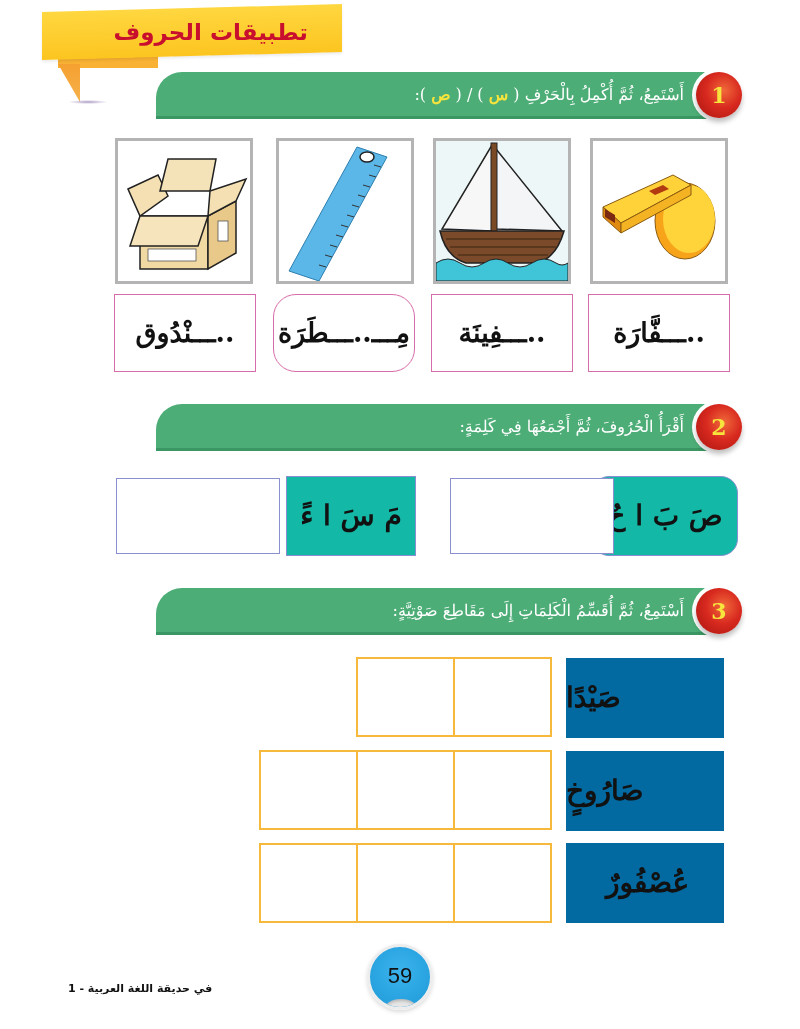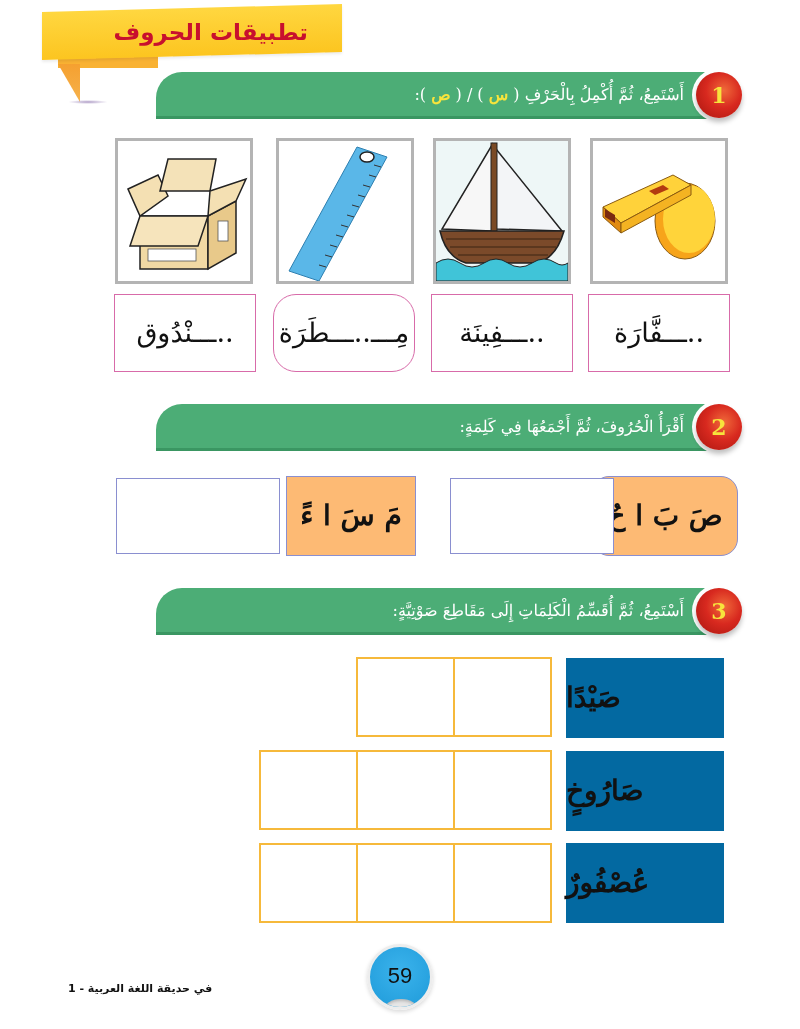--- a/index.html
+++ b/index.html
@@ -68,28 +68,28 @@
 
   
   .img-card {
     position: absolute; top: 138px; width: 138px; height: 146px;
     border: 3px solid #b4b4b4; background: #fff; overflow: hidden;
   }
   .word-card {
     position: absolute; top: 294px; width: 142px; height: 78px;
     border: 1.5px solid #d86ba9; background: #fff;
     direction: rtl; text-align: center;
-    font-size: 27px; line-height: 76px; font-weight: normal;
+    font-size: 27px; line-height: 76px; font-weight: bold;
     font-family: "DejaVu Serif", serif; color: #111;
   }
 
   
   .letters-card {
     position: absolute; top: 476px; height: 80px;
-    background: #fdba74; border: 1.5px solid #8a8fd0;
+    background: #14b8a6; border: 1.5px solid #8a8fd0;
     direction: rtl; text-align: center;
     font-size: 28px; line-height: 78px; font-weight: bold; color: #111;
   }
   .answer-card {
     position: absolute; top: 478px; height: 76px;
     background: #fff; border: 1.5px solid #8a8fd0;
   }
 
   
   .word-box {
@@ -235,21 +235,21 @@
 
 <div class="word-box" style="top:658px;">صَيْدًا</div>
 <div class="syl-box" style="left:453px; top:657px;"></div>
 <div class="syl-box" style="left:356px; top:657px;"></div>
 
 <div class="word-box" style="top:751px;">صَارُوخٍ</div>
 <div class="syl-box" style="left:453px; top:750px;"></div>
 <div class="syl-box" style="left:356px; top:750px;"></div>
 <div class="syl-box" style="left:259px; top:750px;"></div>
 
-<div class="word-box" style="top:843px;">عُصْفُورٌ</div>
+<div class="word-box" style="top:843px;padding-left:40px;">عُصْفُورٌ</div>
 <div class="syl-box" style="left:453px; top:843px;"></div>
 <div class="syl-box" style="left:356px; top:843px;"></div>
 <div class="syl-box" style="left:259px; top:843px;"></div>
 
 <div class="page-num">
   <span>59</span>
   <div class="page-curl"></div>
 </div>
 <div class="footer-book">في حديقة اللغة العربية - 1</div>
 

